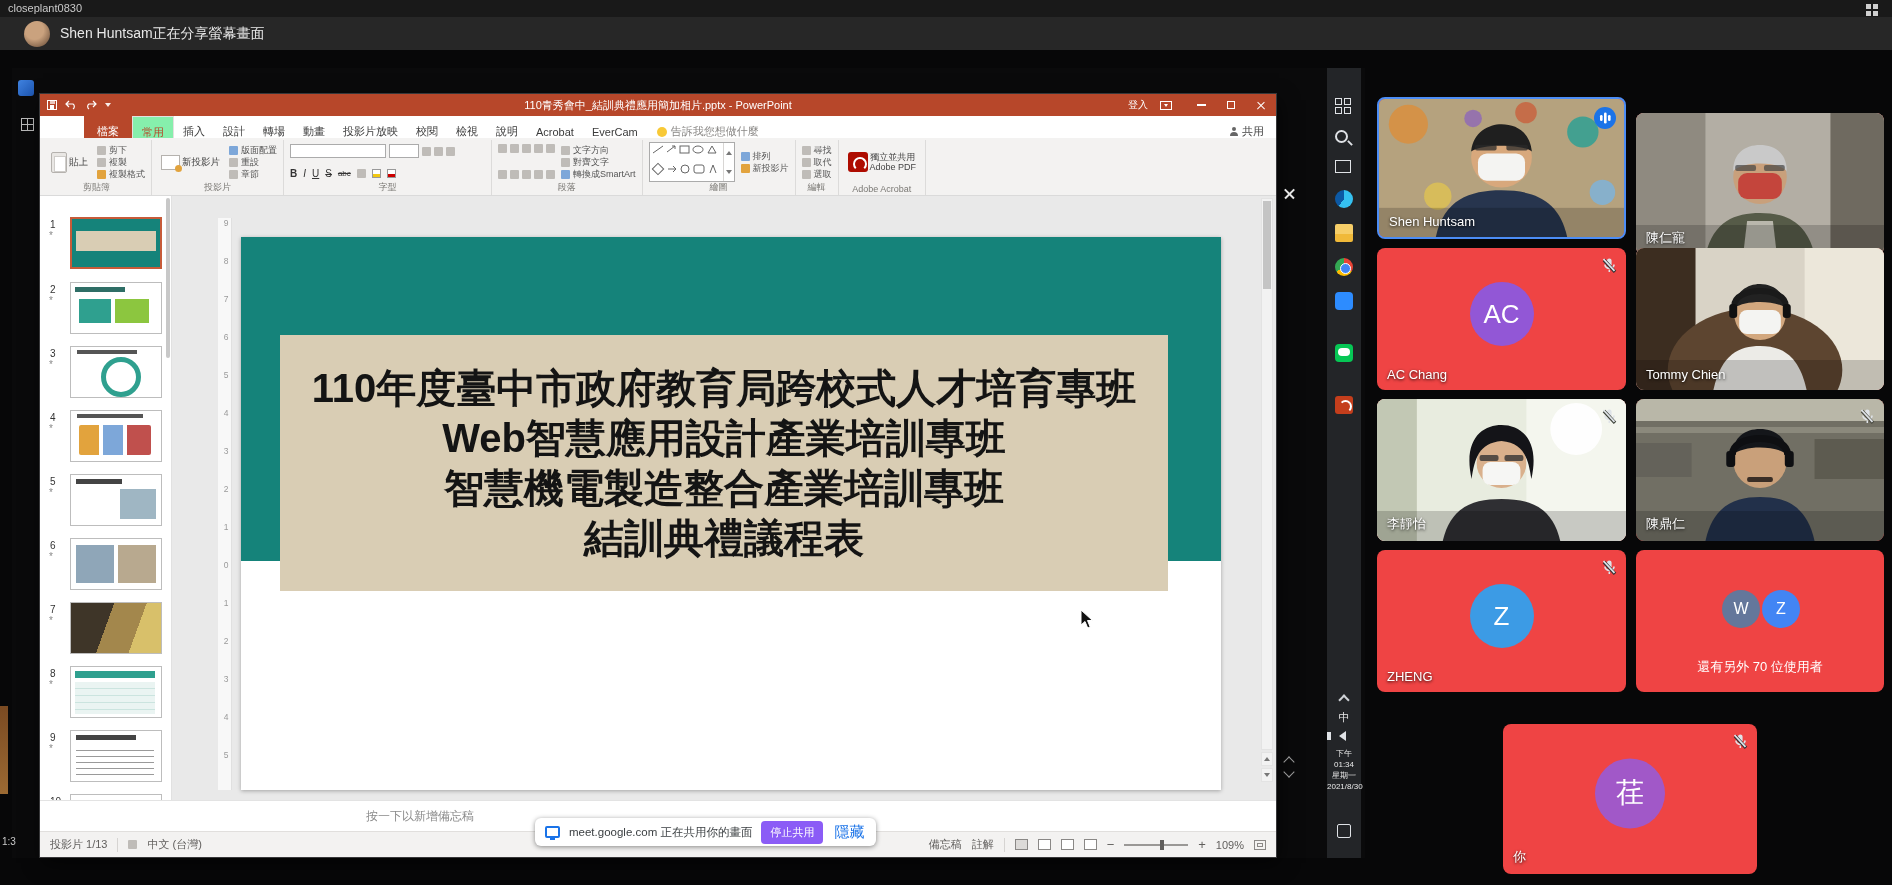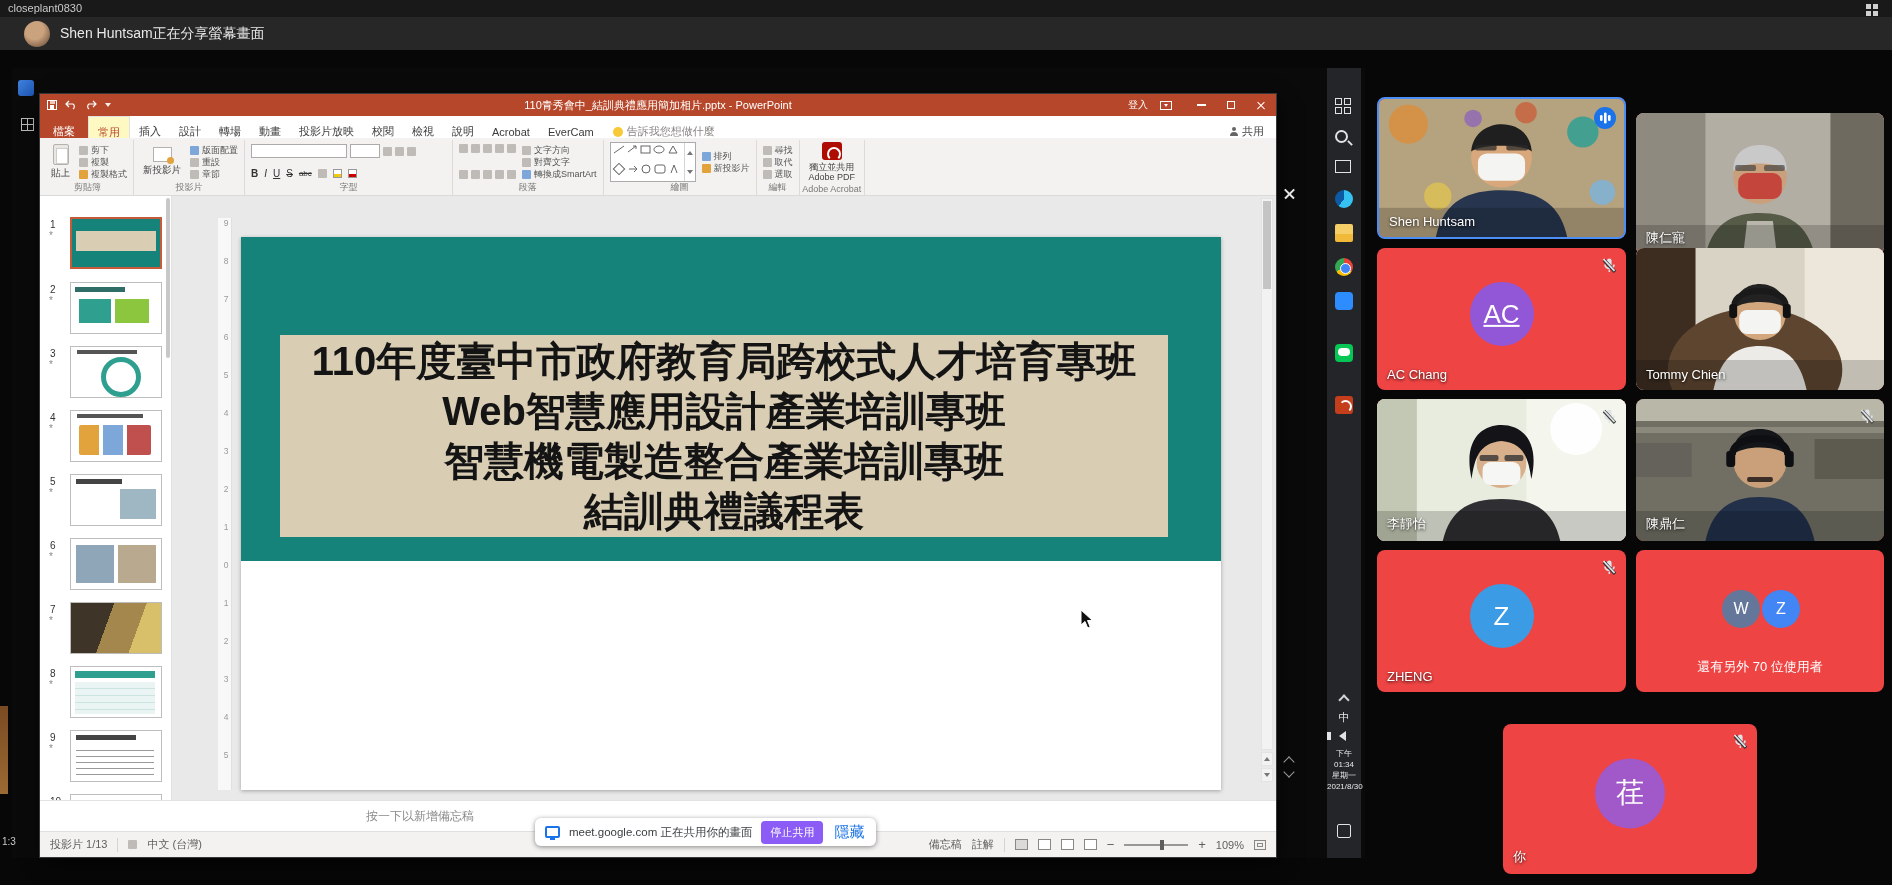--- a/index.html
+++ b/index.html
@@ -44,37 +44,37 @@
   .rdisp { width:12px; height:9px; border:1px solid #fff; margin-right:14px; position:relative; }
   .rdisp::after { content:""; position:absolute; left:3px; top:2px; width:0; height:0; border-left:2.5px solid transparent; border-right:2.5px solid transparent; border-top:3px solid #fff; }
   .winbtn { width:30px; height:22px; display:flex; align-items:center; justify-content:center; }
   .minbar { width:9px; height:1.5px; background:#fff; }
   .maxbox { width:8px; height:8px; border:1px solid #fff; }
   .closex { position:relative; width:10px; height:10px; }
   .closex::before,.closex::after { content:""; position:absolute; left:0; top:4.5px; width:10px; height:1.4px; background:#fff; }
   .closex::before { transform:rotate(45deg);} .closex::after { transform:rotate(-45deg);}
 
   
-  #tabrow { position:absolute; left:0; top:22px; width:100%; height:32px; background:#fff; border-bottom:1px solid #E3E1DF; display:flex; align-items:stretch; font-size:11px; color:#3b3b3b; }
+  #tabrow { position:absolute; left:0; top:22px; width:100%; height:32px; background:#fff; border-bottom:1px solid #E3E1DF; display:flex; align-items:stretch; font-size:11px; color:#3b3b3b;padding-left:44px; }
   .filetab { background:#B7472A; color:#fff; padding:0 13px; display:flex; align-items:center; }
   .tab { padding:0 9px; display:flex; align-items:center; white-space:nowrap; }
-  .tab.active { background:#fef9c3; color:#B7472A; border:1px solid #E3E1DF; border-bottom:none;font-family:Liberation Serif, serif; }
+  .tab.active { background:#86efac; color:#B7472A; border:1px solid #E3E1DF; border-bottom:none;font-family:Liberation Serif, serif; }
   .bulb { width:10px; height:10px; border-radius:50%; background:#F8C937; margin:0 4px 0 10px; align-self:center; }
   .tellme { color:#8a8886; display:flex; align-items:center; }
   #tabspacer { flex:1; }
   .sharebtn { display:flex; align-items:center; gap:4px; padding:0 12px; color:#444; }
   .person-ic { width:8px; height:9px; position:relative; }
   .person-ic::before { content:""; position:absolute; left:2px; top:0; width:4px; height:4px; border-radius:50%; background:#666; }
   .person-ic::after { content:""; position:absolute; left:0; bottom:0; width:8px; height:4px; border-radius:4px 4px 0 0; background:#666; }
 
   
   #ribbon { position:absolute; left:0; top:44px; width:100%; height:58px; background:#F3F2F1; border-bottom:1px solid #DADADA; display:flex; padding:2px 0 0 2px; }
   .rgroup { position:relative; border-right:1px solid #DCDBDA; padding:2px 6px 13px 6px; display:flex; gap:6px; }
   .gcap { position:absolute; bottom:1px; left:0; right:0; text-align:center; font-size:9px; color:#7A7874; }
-  .bigbtn { display:flex; flex-direction:column; align-items:center; justify-content:center; gap:2px; font-size:9.5px; color:#444; padding:0 3px; text-align:center; }
+  .bigbtn { display:flex; flex-direction:row; align-items:center; justify-content:center; gap:2px; font-size:9.5px; color:#444; padding:0 3px; text-align:center; }
   .smallcol { display:flex; flex-direction:column; justify-content:center; padding:3px 0; font-size:9px; color:#555; }
   .sbtn { display:flex; align-items:center; gap:3px; height:12px; white-space:nowrap; }
   .mi { width:9px; height:9px; background:#BFBCB8; border-radius:1px; display:inline-block; flex:none; }
   .mi.or { background:#E2A33D; } .mi.bl { background:#7DA7D9; }
   .ic-clip { width:16px; height:21px; background:#E9E7E4; border:1px solid #B5B2AE; border-radius:2px; position:relative; }
   .ic-clip::after { content:""; position:absolute; left:2px; top:3px; width:10px; height:14px; background:#fff; border:1px solid #cfcdca; }
   .ic-newslide { width:19px; height:15px; background:#fff; border:1px solid #B5B2AE; position:relative; }
   .ic-newslide::after { content:""; position:absolute; right:-3px; bottom:-3px; width:7px; height:7px; background:#E2A33D; border-radius:50%; }
   .combo { height:14px; border:1px solid #ABABAB; background:#fff; display:inline-block; }
   .fcol { display:flex; flex-direction:column; justify-content:space-between; padding:2px 0 3px; }
@@ -123,21 +123,21 @@
   #panel-sb { position:absolute; left:124px; top:2px; width:4px; height:160px; background:#C8C8C8; border-radius:2px; }
 
   
   #workspace { position:absolute; left:132px; top:102px; width:1104px; height:604px; background:#E9E9E9; overflow:hidden; }
   #hruler { position:absolute; left:69px; top:1px; width:980px; height:14px; background:#F8F8F8; border-bottom:1px solid #E0E0E0;
     font-size:8.5px; color:#9a9a9a; text-align:center; white-space:pre; word-spacing:14px; line-height:13px; overflow:hidden; }
   #vruler { position:absolute; left:46px; top:22px; width:14px; height:572px; background:#F8F8F8; border-right:1px solid #E0E0E0;
     writing-mode:vertical-rl; text-orientation:upright; font-size:8.5px; color:#9a9a9a; white-space:pre; word-spacing:18px; text-align:center; overflow:hidden; }
   #slide { position:absolute; left:69px; top:41px; width:980px; height:553px; background:#fff; box-shadow:0 1px 4px rgba(0,0,0,.3); }
   #slide-teal { position:absolute; left:0; top:0; width:980px; height:324px; background:#15837A; }
-  #slide-beige { position:absolute; left:39px; top:98px; width:888px; height:202px; background:#D9CDB4;
+  #slide-beige { position:absolute; left:39px; top:98px; width:888px; height:256px; background:#D9CDB4;
     display:flex; flex-direction:column; justify-content:center; align-items:center; }
   #slide-beige div { font-size:40px; line-height:50px; font-weight:bold; color:#141414; white-space:nowrap; }
   #vsb { position:absolute; left:1089px; top:2px; width:12px; height:552px; background:#F2F2F2; border:1px solid #E3E3E3; }
   #vsb-thumb { position:absolute; left:1px; top:2px; width:8px; height:88px; background:#C4C4C4; }
   .sbbtn { position:absolute; left:1089px; width:12px; height:14px; background:#F2F2F2; border:1px solid #E3E3E3; display:flex; align-items:center; justify-content:center; }
 
   
   #notesbar { position:absolute; left:0; top:706px; width:100%; height:31px; background:#fff; border-top:1px solid #E3E3E3;
     display:flex; align-items:center; padding-left:326px; font-size:12px; color:#8a8a8a; }
   #statusbar { position:absolute; left:0; top:737px; width:100%; height:26px; background:#F3F2F1; border-top:1px solid #E1DFDD;
@@ -624,21 +624,21 @@
     <path d="M98 58 C98 40 110 32 125 32 C140 32 152 40 152 58 C142 48 108 48 98 58 Z" fill="#C9C9C9"></path>
     <rect x="100" y="52" width="21" height="6" rx="2" fill="#444" opacity=".7"></rect>
       <rect x="129" y="52" width="21" height="6" rx="2" fill="#444" opacity=".7"></rect>
     <rect x="103" y="60" width="44" height="26" rx="9" fill="#C4453C"></rect>
     <rect y="112" width="250" height="30" fill="#000" opacity=".18"></rect>
   </svg>
   <span class="pname">陳仁寵</span>
 </div>
 
 <div class="tile" style="left:1377px;top:248px;width:249px;height:142px;">
-  <div class="avcircle" style="background:#9257D6;text-decoration:underline;">AC</div>
+  <div class="avcircle" style="background:#9257D6;">AC</div>
   <svg class="micoff" viewBox="0 0 18 18">
     <rect x="7" y="2.5" width="4.6" height="8" rx="2.3" fill="#dfe3e8"></rect>
     <path d="M4.8 8.5 a4.8 4.8 0 0 0 9.4 0" stroke="#dfe3e8" stroke-width="1.5" fill="none"></path>
     <line x1="9.3" y1="13.6" x2="9.3" y2="16" stroke="#dfe3e8" stroke-width="1.5"></line>
     <line x1="4" y1="4" x2="15" y2="15.8" stroke="#303134" stroke-width="3.4"></line>
     <line x1="3.5" y1="3" x2="14.5" y2="14.8" stroke="#dfe3e8" stroke-width="1.8"></line>
   </svg>
   <span class="pname">AC Chang</span>
 </div>
 

